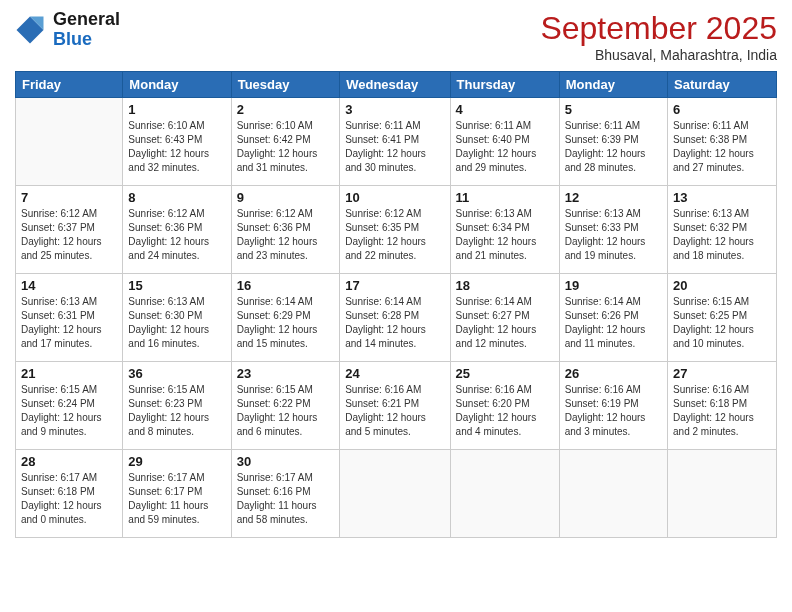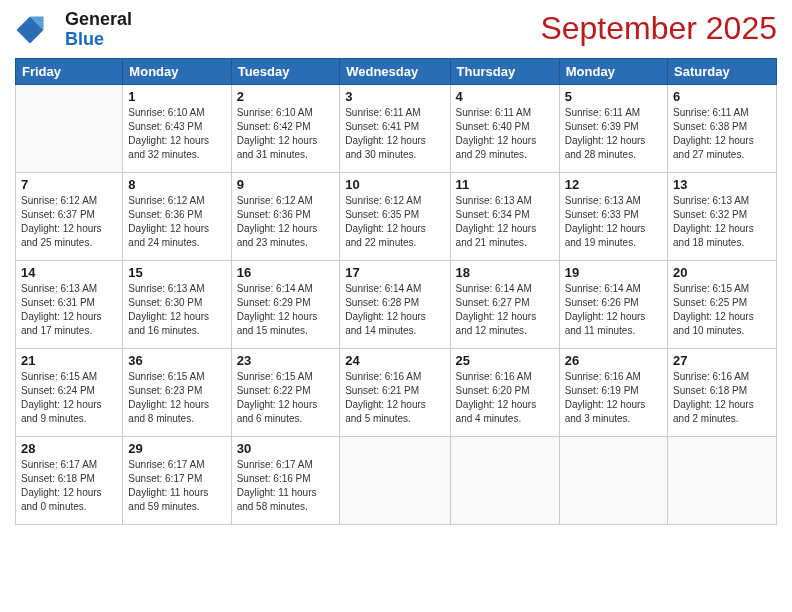--- a/index.html
+++ b/index.html
@@ -17,21 +17,21 @@
     }
     .header {
       display: flex;
       justify-content: space-between;
       align-items: flex-start;
       margin-bottom: 8px;
     }
     .logo {
       display: flex;
       align-items: center;
-      gap: 20px;
+      gap: 8px;
     }
     .logo-text {
       font-size: 18px;
       font-weight: bold;
       color: #1a1a1a;
       line-height: 1.1;
     }
     .logo-text .general { display: block; }
     .logo-text .blue { display: block; color: #1a6bbf; }
     .logo-icon {
@@ -98,20 +98,21 @@
         <polygon points="20,2 38,20 20,38 2,20" fill="#2a6db5"></polygon>
         <polygon points="20,2 38,20 38,2" fill="#5a9fd4"></polygon>
       </svg>
       <div class="logo-text">
         <span class="general">General</span>
         <span class="blue">Blue</span>
       </div>
     </div>
     <div class="title-block">
       <div class="month-title">September 2025</div>
+      <div class="subtitle">Bhusaval, Maharashtra, India</div>
     </div>
   </div>
 
   <table class="calendar">
     <thead>
       <tr>
       <th>Friday</th>
           <th>Monday</th>
           <th>Tuesday</th>
           <th>Wednesday</th>

